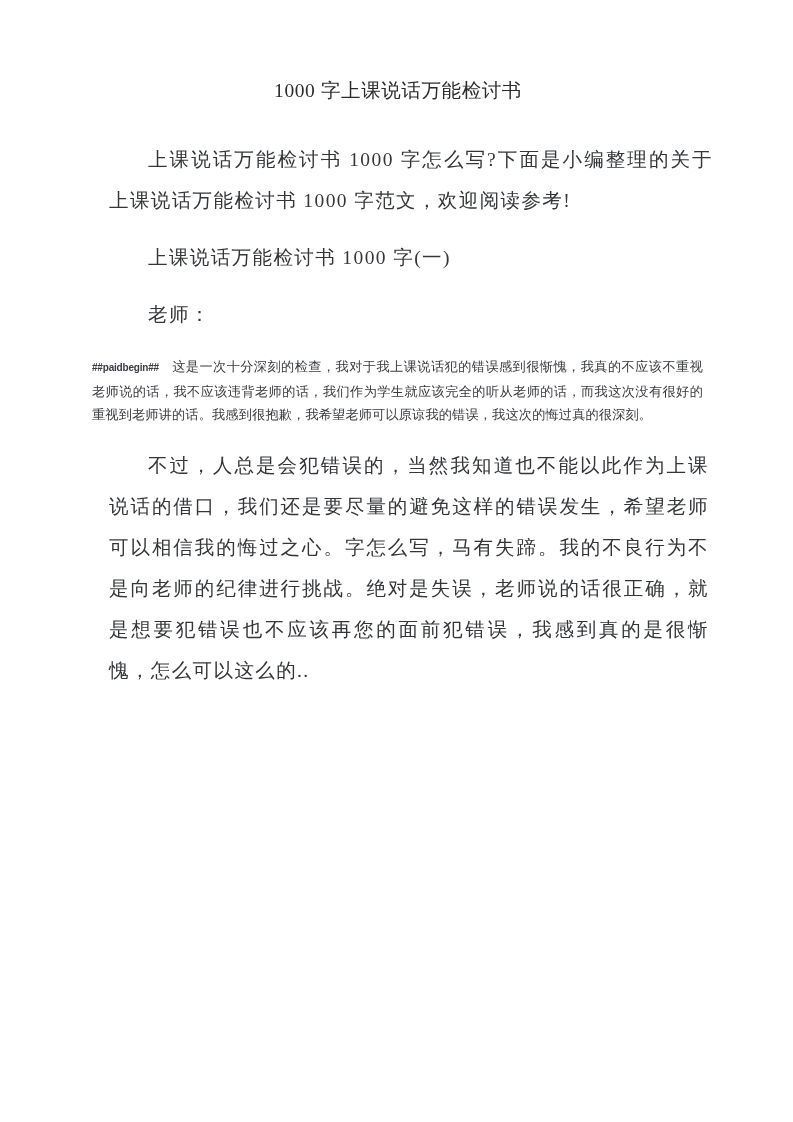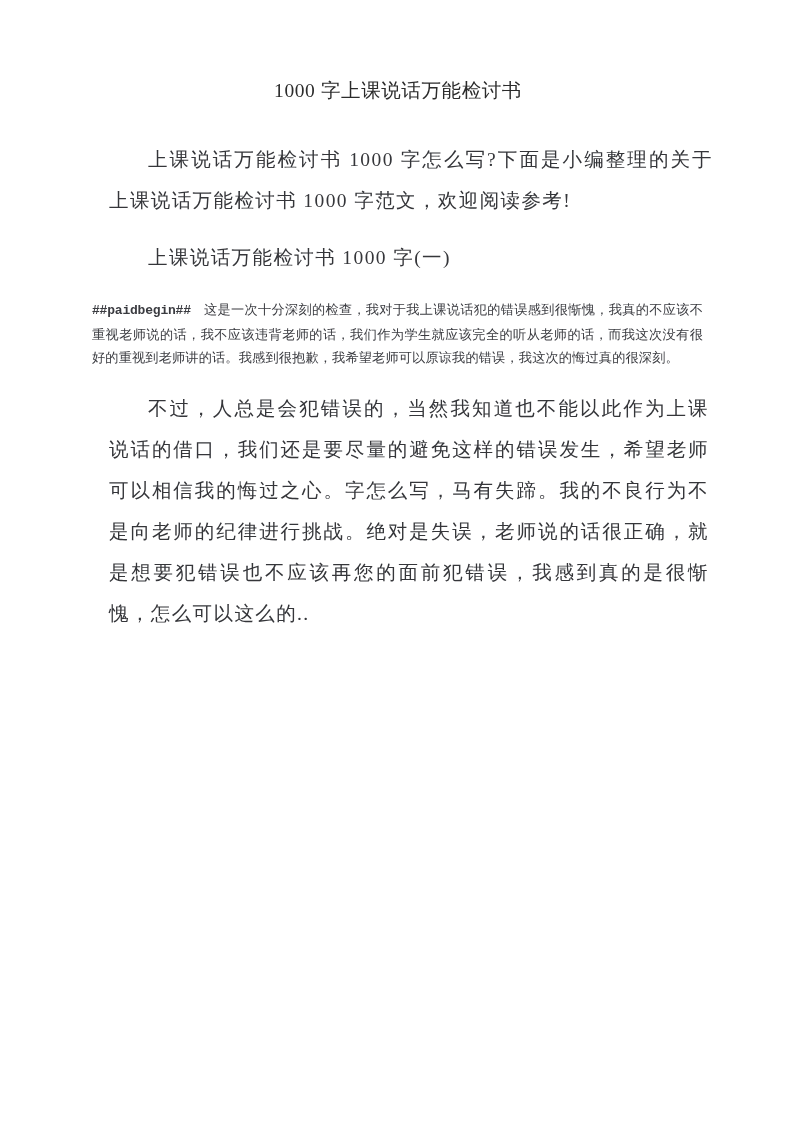--- a/index.html
+++ b/index.html
@@ -95,43 +95,44 @@
     margin-left: -1px;
     width: 611px;
     text-align: justify;
     text-justify: inter-ideograph;
     text-indent: 0;
     word-break: break-all;
     font-family: "Liberation Serif", "DejaVu Serif", serif;
   }
 
   .paid-marker {
-    font-family: Liberation Mono, monospace;
+    font-family: Liberation Sans, sans-serif;
     font-weight: bold;
-    font-size: 13px;
+    font-size: 10px;
     letter-spacing: -0.2px;
   }
 
   .paid-gap {
     display: inline-block;
     width: 13px;
   }
 </style>
 </head>
 <body>
 
 <div class="page">
   <div class="content">
 
     <h1 class="doc-title">1000 字上课说话万能检讨书</h1>
 
     <p class="para para-intro">上课说话万能检讨书 1000 字怎么写?下面是小编整理的关于上课说话万能检讨书 1000 字范文，欢迎阅读参考!</p>
 
     <p class="para para-subtitle">上课说话万能检讨书 1000 字(一)</p>
 
+    <p class="para para-salutation">老师：</p>
 
     <p class="para-small"><span class="paid-marker">##paidbegin##</span><span class="paid-gap"></span><span>这是一次十分深刻的检查，我对于我上课说话犯的错误感到很惭愧，我真的不应该不重视老师说的话，我不应该违背老师的话，我们作为学生就应该完全的听从老师的话，而我这次没有很好的重视到老师讲的话。我感到很抱歉，我希望老师可以原谅我的错误，我这次的悔过真的很深刻。</span></p>
 
     <p class="para para-big">不过，人总是会犯错误的，当然我知道也不能以此作为上课说话的借口，我们还是要尽量的避免这样的错误发生，希望老师可以相信我的悔过之心。字怎么写，马有失蹄。我的不良行为不是向老师的纪律进行挑战。绝对是失误，老师说的话很正确，就是想要犯错误也不应该再您的面前犯错误，我感到真的是很惭愧，怎么可以这么的..</p>
 
 
   </div>
 </div>
 
 </body></html>

